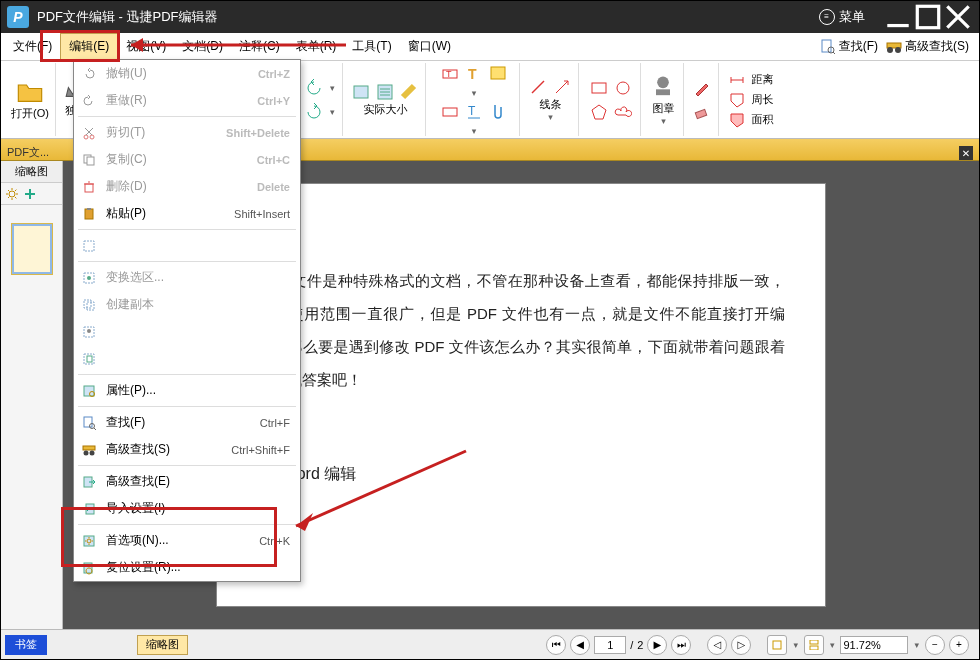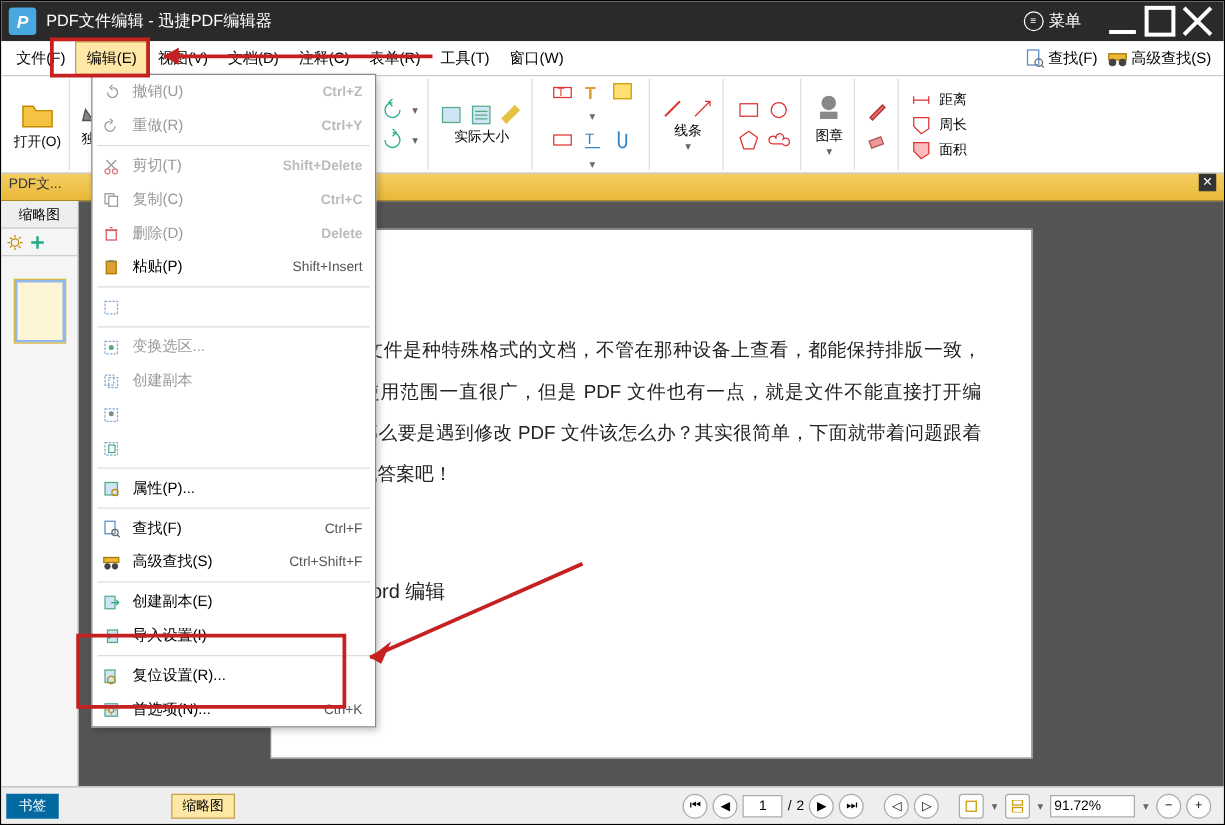--- a/index.html
+++ b/index.html
@@ -28,38 +28,38 @@
   .tgroup { display:flex; flex-direction:column; align-items:center; justify-content:center; padding:2px 6px; border-right: 1px solid #ddd; }
   .tgroup:last-child { border-right:none; }
   .tgroup .icons { display:flex; gap:4px; flex-wrap:wrap; justify-content:center; align-items:center;}
   .biglabel { font-size:11px; }
   .ticon { width:20px; height:20px; display:flex; align-items:center; justify-content:center;}
   .ticon svg { width:18px; height:18px; }
   .zoom-input { width:70px; height:20px; font-size:11px; border:1px solid #999; padding:0 2px; }
   .drop { font-size:9px; color:#666; cursor:pointer; padding:0 2px;}
 
   
-  .subbar { height: 22px; background: linear-gradient(#f5ce62,#e8b838); display:flex; align-items:flex-start; padding: 0 6px; font-size:11px; border-bottom:1px solid #aa8820; color:#333; position: relative;}
+  .subbar { height: 22px; background: linear-gradient(#f5ce62,#e8b838); display:flex; align-items:flex-end; padding: 0 6px; font-size:11px; border-bottom:1px solid #aa8820; color:#333; position: relative;}
   .subbar .closex { position:absolute; right:6px; width:14px; height:14px; background:#333; color:#fff; font-size:10px; display:flex; align-items:center; justify-content:center; cursor:pointer;}
 
   
   .workspace { position:absolute; top: 160px; bottom: 30px; left: 0; right:0; display:flex; }
   .sidepanel { width: 62px; background:#f5f5f5; border-right:1px solid #bbb; display:flex; flex-direction:column; }
   .sidepanel .sphead { height:22px; font-size:11px; display:flex; align-items:center; justify-content:center; border-bottom:1px solid #ccc; background:#eee;}
   .sidepanel .sptool { height:22px; display:flex; align-items:center; padding:0 4px; gap:4px; border-bottom:1px solid #ccc;}
   .sidepanel .sptool .sicon { width:14px;height:14px;}
   .sidepanel .thumb { margin:18px auto 0; width:42px; height:52px; background:#fef5d6; border:1px solid #d9b84a; box-shadow: 0 0 0 2px #8fb8e8 inset;}
 
   .canvas { flex:1; background: #555; display:flex; justify-content:center; padding: 22px 10px; overflow:hidden;}
   .page { width: 610px; background:#fff; border:1px solid #888; padding: 80px 40px 20px 40px; font-size: 15px; line-height: 2.2; color:#222; text-align: justify;}
   .page .sect { margin-top: 60px; font-size:16px;}
 
   
   .statusbar { position:absolute; bottom:0; left:0; right:0; height:30px; background:#eee; border-top:1px solid #bbb; display:flex; align-items:center;}
-  .statusbar .tab { background:#0369a1; color:#fff; font-size:11px; padding:3px 10px; margin-left:4px; height:20px; display:flex; align-items:center;}
+  .statusbar .tab { background:#1d4ed8; color:#fff; font-size:11px; padding:3px 10px; margin-left:4px; height:20px; display:flex; align-items:center;}
   .statusbar .thumbslot { margin-left:90px; font-size:11px; background:#ffe8a6; border:1px solid #c0a050; padding:2px 8px; height:20px; display:flex; align-items:center;}
   .statusbar .navgroup { margin-left:auto; display:flex; align-items:center; gap:4px; padding-right:10px;}
   .statusbar .navbtn { width:20px; height:20px; border:1px solid #aaa; border-radius:50%; display:flex; align-items:center; justify-content:center; font-size:10px; background:#fdfdfd; cursor:pointer;}
   .statusbar .navbtn.sq { border-radius:3px;}
   .statusbar .pgin { width:32px; height:18px; border:1px solid #aaa; font-size:11px; text-align:center;}
   .statusbar .zin { width:68px; height:18px; border:1px solid #aaa; font-size:11px; padding:0 2px;}
 
   
   .dropdown { position:absolute; top: 58px; left: 72px; width: 228px; background:#fff; border:1px solid #888; box-shadow: 2px 3px 6px rgba(0,0,0,0.25); z-index: 100;}
   .dropdown .ditem { height:27px; display:flex; align-items:center; padding: 0 10px 0 6px; font-size:12px; cursor:pointer;}
@@ -569,54 +569,54 @@
       <span class="dshort">Ctrl+Shift+F</span>
     </div>
     <div class="dsep"></div>
     <div class="ditem">
       <span class="dico">
         <svg width="14" height="14" viewBox="0 0 14 14">
           <rect x="2" y="2" width="8" height="10" fill="#cfe4f5" stroke="#5a8"></rect>
           <path d="M7 7 h6 M11 5 l2 2 l-2 2" stroke="#2a8" fill="none"></path>
         </svg>
       </span>
-      <span class="dlbl">创建副本(E)</span>
+      <span class="dlbl">高级查找(E)</span>
       <span class="dshort"></span>
     </div>
     <div class="ditem">
       <span class="dico">
         <svg width="14" height="14" viewBox="0 0 14 14">
           <rect x="4" y="2" width="8" height="10" fill="#cfe4f5" stroke="#5a8"></rect>
           <path d="M1 7 h6 M5 5 l2 2 l-2 2" stroke="#2a8" fill="none"></path>
         </svg>
       </span>
       <span class="dlbl">导入设置(I)</span>
       <span class="dshort"></span>
     </div>
     <div class="dsep"></div>
-    <div class="ditem">
-      <span class="dico">
-        <svg width="14" height="14" viewBox="0 0 14 14">
-          <rect x="2" y="2" width="8" height="10" fill="#cfe4f5" stroke="#5a8"></rect>
-          <path d="M10 10 a3 3 0 1 1 0 -0.1" fill="none" stroke="#c08a00"></path>
-        </svg>
-      </span>
-      <span class="dlbl">复位设置(R)...</span>
-      <span class="dshort"></span>
-    </div>
     <div class="ditem">
       <span class="dico">
         <svg width="14" height="14" viewBox="0 0 14 14">
           <rect x="2" y="2" width="10" height="10" fill="#cfe4f5" stroke="#5a8"></rect>
           <circle cx="7" cy="7" r="2" fill="none" stroke="#c08a00"></circle>
           <path d="M7 3 v1 M7 10 v1 M3 7 h1 M10 7 h1" stroke="#c08a00"></path>
         </svg>
       </span>
       <span class="dlbl">首选项(N)...</span>
       <span class="dshort">Ctrl+K</span>
+    </div>
+    <div class="ditem">
+      <span class="dico">
+        <svg width="14" height="14" viewBox="0 0 14 14">
+          <rect x="2" y="2" width="8" height="10" fill="#cfe4f5" stroke="#5a8"></rect>
+          <path d="M10 10 a3 3 0 1 1 0 -0.1" fill="none" stroke="#c08a00"></path>
+        </svg>
+      </span>
+      <span class="dlbl">复位设置(R)...</span>
+      <span class="dshort"></span>
     </div>
   </div>
 
 <div class="redbox" style="top:29px; left:39px; width:80px; height:32px;"></div>
 <div class="redbox" style="top:506px; left:60px; width:216px; height:60px;"></div>
 
 <svg class="redarrow" style="top:32px; left:120px;" width="230" height="24" viewBox="0 0 230 24">
     <path d="M225 12 L10 12" stroke="#c62020" stroke-width="3"></path>
     <path d="M10 12 L22 5 L22 19 z" fill="#c62020"></path>
   </svg>

